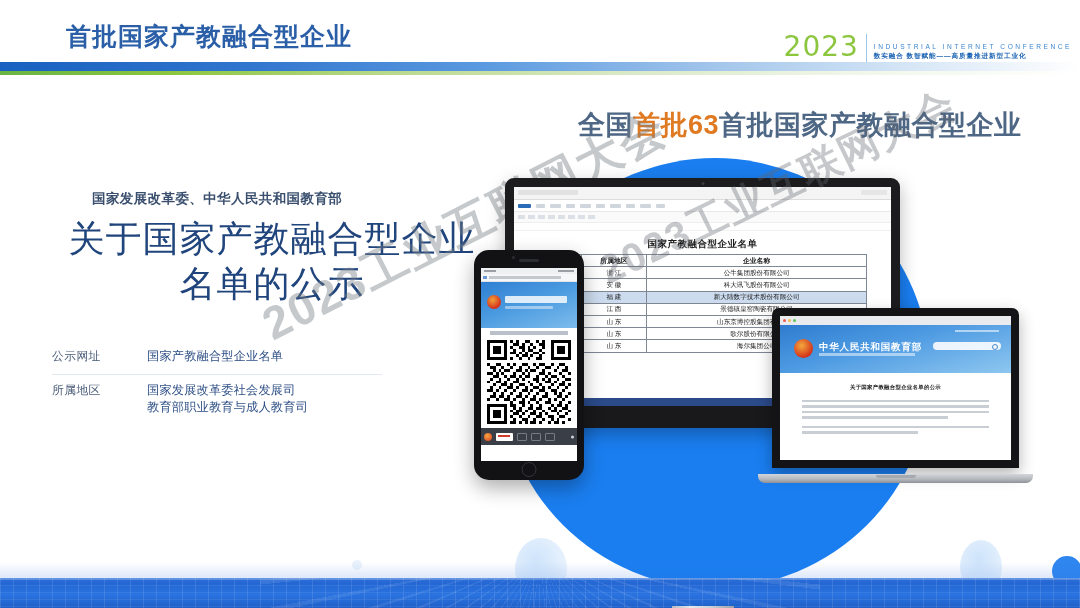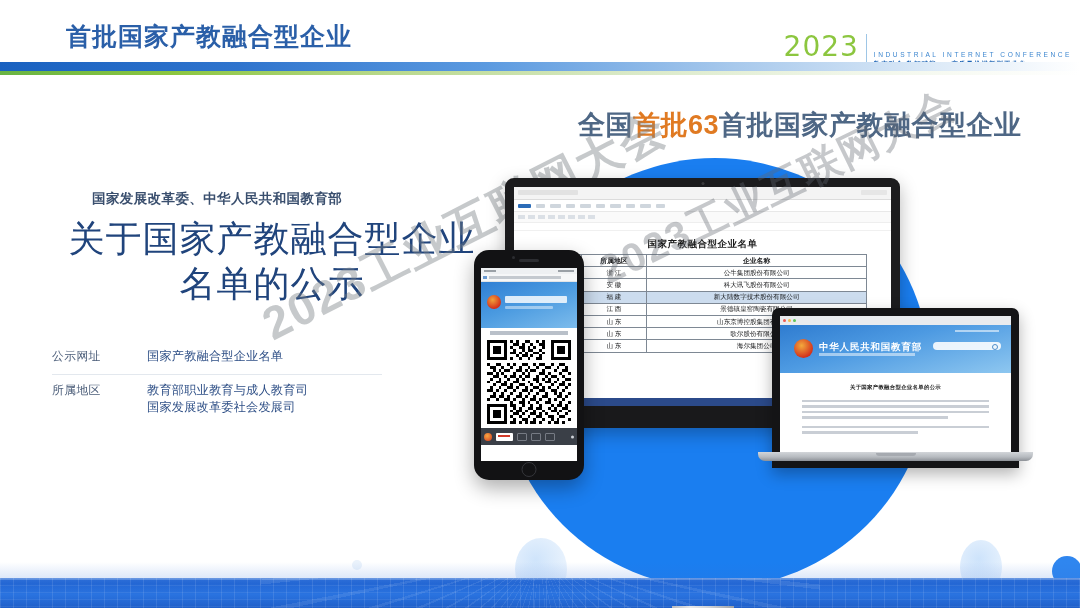--- a/index.html
+++ b/index.html
@@ -22,21 +22,21 @@
   .hdr-rule{
     position:absolute;left:0;top:62px;width:1080px;height:9px;
     background:linear-gradient(to right,#1961c0 0%,#2f74cd 22%,#5b9ae0 45%,#a8c9ec 68%,#dbe9f7 86%,#ffffff 100%);
   }
   .hdr-rule2{
     position:absolute;left:0;top:71px;width:1080px;height:4px;
     background:linear-gradient(to right,#69b443 0%,#8cc63f 16%,#b9d98c 36%,#d9e9c6 58%,#f0f6e8 78%,#ffffff 100%);
   }
 
   
-  .logo{position:absolute;right:8px;top:32px;display:flex;align-items:flex-end;}
+  .logo{position:absolute;right:8px;top:32px;display:flex;align-items:center;}
   .logo-left{text-align:center;padding-right:7px;}
   .logo-2023{
     font-size:28px;font-weight:400;color:#8cc63f;letter-spacing:1px;line-height:28px;
     font-family:"DejaVu Sans",sans-serif;
   }
   .logo-sub-cn{
     font-size:4.4px;color:#7cbb3a;letter-spacing:.3px;line-height:6px;margin-top:1px;
     white-space:nowrap;
   }
   .logo-divider{width:1px;background:#9ec6e6;margin:2px 7px 0 0;height:34px;}
@@ -170,21 +170,21 @@
   .ph-qr{padding:2px 6px 4px 6px;background:#fff;}
   .qr{width:84px;height:84px;margin:0 auto;display:block;}
   .ph-bar{height:17px;background:#3a3f47;display:flex;align-items:center;padding:0 3px;gap:4px;position:relative;}
   .ph-bar .av{width:8px;height:8px;border-radius:50%;background:radial-gradient(circle at 40% 35%,#f5a742,#d4391f);}
   .ph-bar .card{width:17px;height:8px;background:#fff;border-radius:1px;position:relative;}
   .ph-bar .card::after{content:"";position:absolute;left:1.5px;top:2px;width:12px;height:2px;background:#d23b2a;}
   .ph-bar i{display:block;width:8px;height:6px;border:1px solid #767b84;border-radius:1px;}
   .ph-bar .dotw{position:absolute;right:3px;top:50%;width:3px;height:3px;border-radius:50%;background:#cfd3d8;transform:translateY(-50%);}
 
   
-  .mbp{position:absolute;left:758px;top:308px;width:275px;height:153px;z-index:35;}
+  .mbp{position:absolute;left:758px;top:308px;width:275px;height:175px;z-index:35;}
   .mbp-lid{
     position:absolute;left:14px;top:0;width:247px;height:160px;background:#141416;
     border-radius:7px 7px 0 0;padding:8px;box-sizing:border-box;
     box-shadow:0 6px 16px rgba(0,0,0,.3);
   }
   .mbp-scr{position:absolute;left:8px;top:8px;right:8px;bottom:8px;background:#fff;overflow:hidden;}
   .mbp-base{position:absolute;left:0;bottom:0;width:275px;height:9px;
     border-radius:0 0 7px 7px;
     background:linear-gradient(to bottom,#d2d5d9 0%,#b6babf 55%,#8d9197 100%);}
   .mbp-notch{position:absolute;left:50%;bottom:5px;width:40px;height:3px;border-radius:0 0 4px 4px;background:#a6aab0;transform:translateX(-50%);}
@@ -258,22 +258,22 @@
   <div class="doc-title">关于国家产教融合型企业名单的公示</div>
 
   <div class="rows">
     <div class="row">
       <div class="row-k">公示网址</div>
       <div class="row-v">国家产教融合型企业名单</div>
     </div>
     <div class="row">
       <div class="row-k">所属地区</div>
       <div class="row-v">
+        <span class="ln">国家发展改革委社会发展司</span>
         <span class="ln">教育部职业教育与成人教育司</span>
-        <span class="ln">国家发展改革委社会发展司</span>
       </div>
     </div>
   </div>
 
   <div class="wm">2023工业互联网大会</div>
 
   <div class="imac">
     <div class="imac-bezel">
       <div class="imac-cam"></div>
       <div class="imac-screen">

